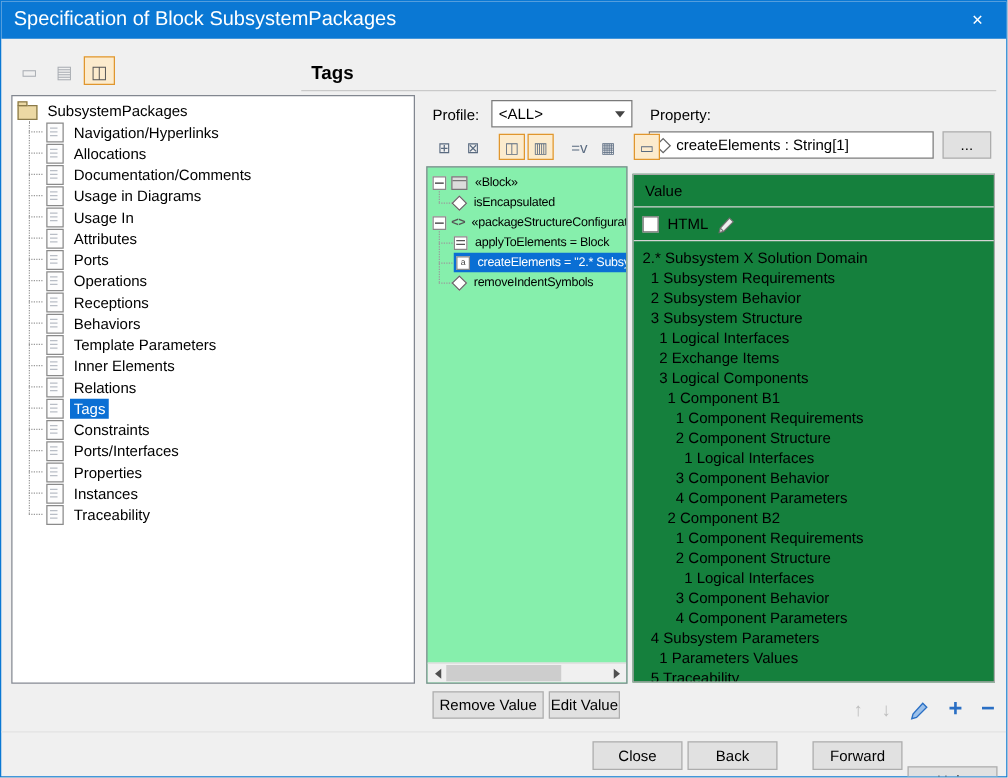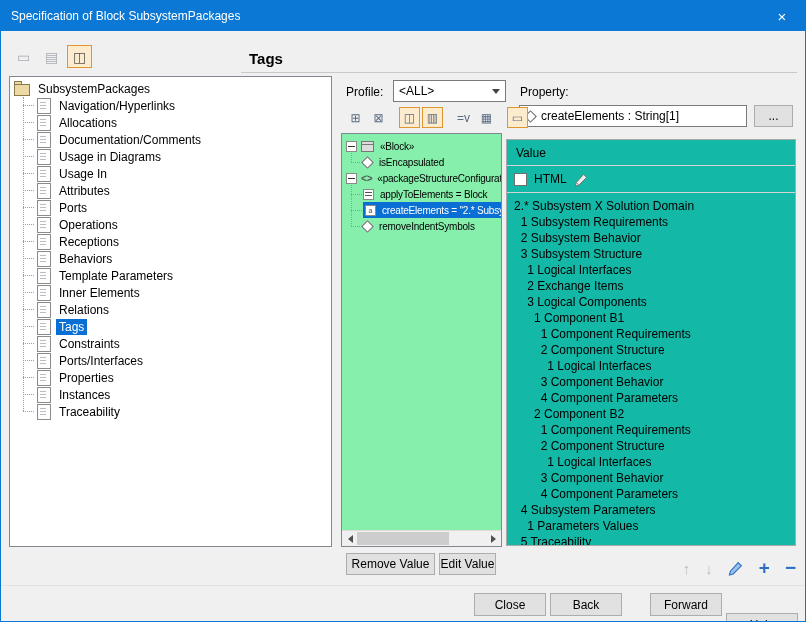--- a/index.html
+++ b/index.html
@@ -1,20 +1,20 @@
 <!DOCTYPE html>
 <html><head>
 <meta charset="utf-8">
 <style>
   html,body{margin:0;padding:0;background:#c8c8c8;}
   .win{position:relative;width:806px;height:622px;background:#f0f0f0;border:1px solid #0a78d4;
        box-sizing:border-box;font-family:"Liberation Sans",sans-serif;font-size:12px;color:#000;overflow:hidden;}
   
   .titlebar{position:absolute;left:0;top:0;right:0;height:30px;background:#0a78d4;color:#fff;display:flex;align-items:center;}
-  .title{padding-left:10px;font-size:12px;}
+  .title{padding-left:10px;font-size:16px;}
   .close{position:absolute;right:0;top:0;width:46px;height:30px;display:flex;align-items:center;justify-content:center;font-size:15px;}
   
   .modebar{position:absolute;left:10px;top:44px;display:flex;gap:3px;}
   .modebtn{width:25px;height:23px;display:flex;align-items:center;justify-content:center;border:1px solid transparent;box-sizing:border-box;}
   .modebtn .g{font-size:14px;color:#a9adb3;}
   .modebtn.sel{border:1px solid #e0962e;background:#fcebcd;}
   .modebtn.sel .g{color:#555;}
   .pagetitle{position:absolute;left:248px;top:49px;font-size:15px;font-weight:bold;}
   .hsep{position:absolute;left:240px;top:71px;width:556px;border-top:1px solid #c9c9c9;}
   .fsep{position:absolute;left:0;right:0;top:584px;border-top:1px solid #e2e2e2;}
@@ -75,21 +75,21 @@
   .selrow{display:flex;align-items:center;background:#0a6fd4;color:#fff;flex:1;height:16px;overflow:hidden;padding-left:2px;}
   .selrow .txt-ic{background:#fff;}
   
   .hscroll{position:absolute;left:0;right:0;bottom:0;height:15px;background:#f0f0f0;border-top:1px solid #dcdcdc;display:flex;align-items:center;}
   .sarrow{width:15px;height:15px;display:flex;align-items:center;justify-content:center;flex:0 0 auto;}
   .tri-l{width:0;height:0;border:4px solid transparent;border-right:5px solid #505050;margin-right:3px;}
   .tri-r{width:0;height:0;border:4px solid transparent;border-left:5px solid #505050;margin-left:3px;}
   .thumb{width:92px;height:13px;background:#cdcdcd;flex:0 0 auto;}
   .sspacer{flex:1;}
   
-  .valpanel{position:absolute;left:505px;top:138px;width:290px;height:407px;background:#14b8a6;border:1px solid #a9a9a9;
+  .valpanel{position:absolute;left:505px;top:138px;width:290px;height:407px;background:#15803d;border:1px solid #a9a9a9;
             box-sizing:border-box;display:flex;flex-direction:column;}
   .vhead{height:25px;display:flex;align-items:center;padding:0 9px;border-bottom:1px solid #d4d4d4;flex:0 0 auto;}
   .htmlrow{height:26px;display:flex;align-items:center;padding:0 7px;border-bottom:1px solid #d4d4d4;gap:7px;flex:0 0 auto;}
   .cbx{width:13px;height:13px;border:1px solid #707070;background:#fff;box-sizing:border-box;}
   .pen{display:flex;align-items:center;}
   .vlist{flex:1;padding:5px 7px;white-space:pre;font-size:12px;line-height:16px;overflow:hidden;}
   
   .rm{position:absolute;left:345px;top:552px;width:89px;height:22px;}
   .ed{position:absolute;left:438px;top:552px;width:57px;height:22px;}
   .iconstrip{position:absolute;left:620px;top:554px;width:175px;height:26px;display:flex;align-items:center;justify-content:flex-end;gap:15px;}

